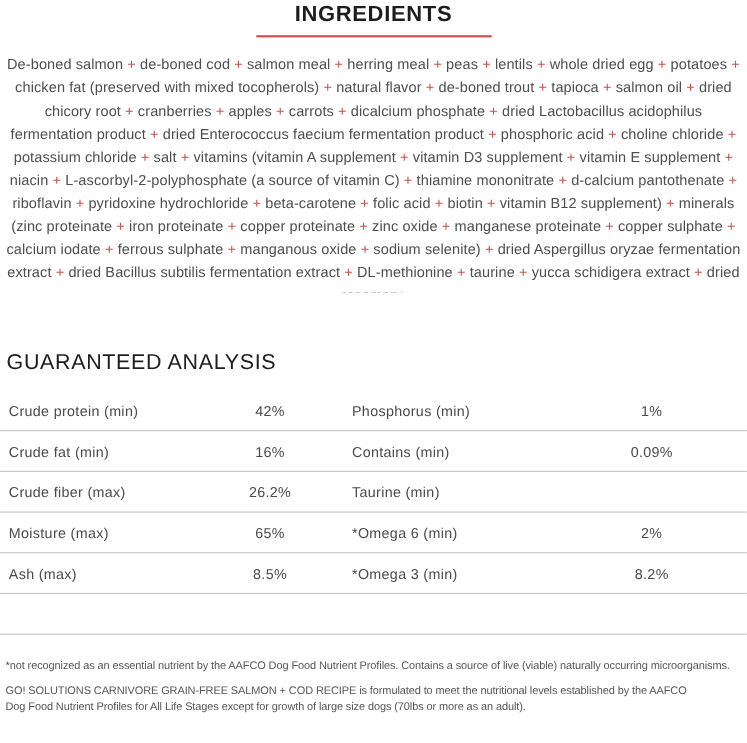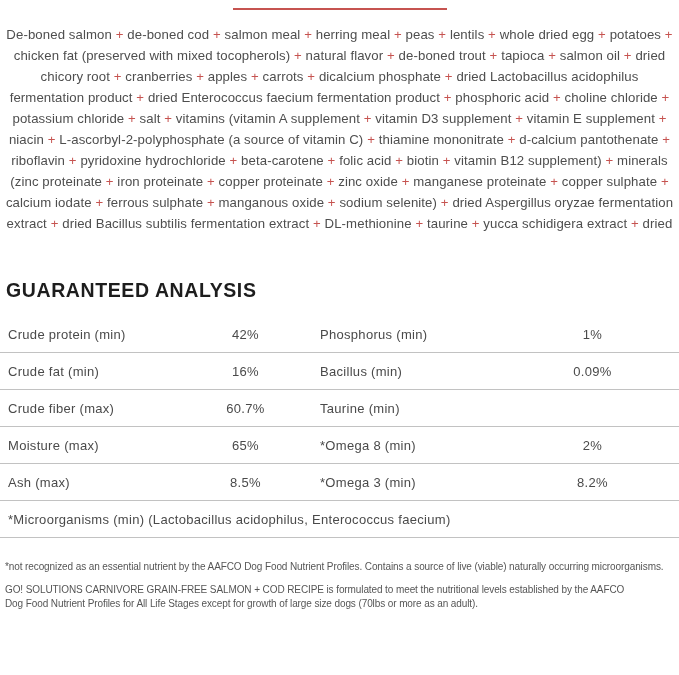--- a/index.html
+++ b/index.html
@@ -26,22 +26,22 @@
     width:673px;height:218px;
     margin:14px auto 0 auto;
     text-align:center;
     font-size:13.2px;line-height:21px;letter-spacing:.1px;
     color:#4e4e4e;
     overflow:hidden;
   }
   .ingredients .plus{font-weight:normal;}
 
   .ga-title{
-    margin:37px 0 0 6px;
-    font-size:19.5px;font-weight:bold;letter-spacing:.6px;
+    margin:52px 0 0 6px;
+    font-size:19.5px;font-weight:normal;letter-spacing:.6px;
     color:#1d1d1d;line-height:22px;
   }
 
   .ga-table{margin-top:15px;width:679px;}
   .ga-row{
     display:grid;
     grid-template-columns:180px 115px 17px 210px 1fr;
     align-items:center;
     box-sizing:border-box;
     height:37px;
@@ -65,62 +65,62 @@
     margin:10px 0 0 5px;
     width:625px;
     font-size:10px;line-height:13.5px;letter-spacing:-.1px;
   }
 </style>
 </head>
 <body>
 
 <div class="page">
 
+  <h1 class="title">INGREDIENTS</h1>
   <div class="title-rule" style="background: rgb(198, 83, 80);"></div>
 
   <p class="ingredients"><span>De-boned salmon</span> <span class="plus" style="color: rgb(198, 83, 80);">+</span> <span>de-boned cod</span> <span class="plus" style="color: rgb(198, 83, 80);">+</span> <span>salmon meal</span> <span class="plus" style="color: rgb(198, 83, 80);">+</span> <span>herring meal</span> <span class="plus" style="color: rgb(198, 83, 80);">+</span> <span>peas</span> <span class="plus" style="color: rgb(198, 83, 80);">+</span> <span>lentils</span> <span class="plus" style="color: rgb(198, 83, 80);">+</span> <span>whole dried egg</span> <span class="plus" style="color: rgb(198, 83, 80);">+</span> <span>potatoes</span> <span class="plus" style="color: rgb(198, 83, 80);">+</span> <span>chicken fat (preserved with mixed tocopherols)</span> <span class="plus" style="color: rgb(198, 83, 80);">+</span> <span>natural flavor</span> <span class="plus" style="color: rgb(198, 83, 80);">+</span> <span>de-boned trout</span> <span class="plus" style="color: rgb(198, 83, 80);">+</span> <span>tapioca</span> <span class="plus" style="color: rgb(198, 83, 80);">+</span> <span>salmon oil</span> <span class="plus" style="color: rgb(198, 83, 80);">+</span> <span>dried chicory root</span> <span class="plus" style="color: rgb(198, 83, 80);">+</span> <span>cranberries</span> <span class="plus" style="color: rgb(198, 83, 80);">+</span> <span>apples</span> <span class="plus" style="color: rgb(198, 83, 80);">+</span> <span>carrots</span> <span class="plus" style="color: rgb(198, 83, 80);">+</span> <span>dicalcium phosphate</span> <span class="plus" style="color: rgb(198, 83, 80);">+</span> <span>dried Lactobacillus acidophilus fermentation product</span> <span class="plus" style="color: rgb(198, 83, 80);">+</span> <span>dried Enterococcus faecium fermentation product</span> <span class="plus" style="color: rgb(198, 83, 80);">+</span> <span>phosphoric acid</span> <span class="plus" style="color: rgb(198, 83, 80);">+</span> <span>choline chloride</span> <span class="plus" style="color: rgb(198, 83, 80);">+</span> <span>potassium chloride</span> <span class="plus" style="color: rgb(198, 83, 80);">+</span> <span>salt</span> <span class="plus" style="color: rgb(198, 83, 80);">+</span> <span>vitamins (vitamin A supplement</span> <span class="plus" style="color: rgb(198, 83, 80);">+</span> <span>vitamin D3 supplement</span> <span class="plus" style="color: rgb(198, 83, 80);">+</span> <span>vitamin E supplement</span> <span class="plus" style="color: rgb(198, 83, 80);">+</span> <span>niacin</span> <span class="plus" style="color: rgb(198, 83, 80);">+</span> <span>L-ascorbyl-2-polyphosphate (a source of vitamin C)</span> <span class="plus" style="color: rgb(198, 83, 80);">+</span> <span>thiamine mononitrate</span> <span class="plus" style="color: rgb(198, 83, 80);">+</span> <span>d-calcium pantothenate</span> <span class="plus" style="color: rgb(198, 83, 80);">+</span> <span>riboflavin</span> <span class="plus" style="color: rgb(198, 83, 80);">+</span> <span>pyridoxine hydrochloride</span> <span class="plus" style="color: rgb(198, 83, 80);">+</span> <span>beta-carotene</span> <span class="plus" style="color: rgb(198, 83, 80);">+</span> <span>folic acid</span> <span class="plus" style="color: rgb(198, 83, 80);">+</span> <span>biotin</span> <span class="plus" style="color: rgb(198, 83, 80);">+</span> <span>vitamin B12 supplement)</span> <span class="plus" style="color: rgb(198, 83, 80);">+</span> <span>minerals (zinc proteinate</span> <span class="plus" style="color: rgb(198, 83, 80);">+</span> <span>iron proteinate</span> <span class="plus" style="color: rgb(198, 83, 80);">+</span> <span>copper proteinate</span> <span class="plus" style="color: rgb(198, 83, 80);">+</span> <span>zinc oxide</span> <span class="plus" style="color: rgb(198, 83, 80);">+</span> <span>manganese proteinate</span> <span class="plus" style="color: rgb(198, 83, 80);">+</span> <span>copper sulphate</span> <span class="plus" style="color: rgb(198, 83, 80);">+</span> <span>calcium iodate</span> <span class="plus" style="color: rgb(198, 83, 80);">+</span> <span>ferrous sulphate</span> <span class="plus" style="color: rgb(198, 83, 80);">+</span> <span>manganous oxide</span> <span class="plus" style="color: rgb(198, 83, 80);">+</span> <span>sodium selenite)</span> <span class="plus" style="color: rgb(198, 83, 80);">+</span> <span>dried Aspergillus oryzae fermentation extract</span> <span class="plus" style="color: rgb(198, 83, 80);">+</span> <span>dried Bacillus subtilis fermentation extract</span> <span class="plus" style="color: rgb(198, 83, 80);">+</span> <span>DL-methionine</span> <span class="plus" style="color: rgb(198, 83, 80);">+</span> <span>taurine</span> <span class="plus" style="color: rgb(198, 83, 80);">+</span> <span>yucca schidigera extract</span> <span class="plus" style="color: rgb(198, 83, 80);">+</span> <span>dried rosemary.</span></p>
 
   <h2 class="ga-title">GUARANTEED ANALYSIS</h2>
 
   <div class="ga-table">
       <div class="ga-row">
         <div class="lbl">Crude protein (min)</div>
         <div class="val">42%</div>
         <div class="gap"></div>
         <div class="lbl">Phosphorus (min)</div>
         <div class="val">1%</div>
       </div>
       <div class="ga-row">
         <div class="lbl">Crude fat (min)</div>
         <div class="val">16%</div>
         <div class="gap"></div>
-        <div class="lbl">Bacillus (min)</div>
+        <div class="lbl">Contains (min)</div>
         <div class="val">0.09%</div>
       </div>
       <div class="ga-row">
         <div class="lbl">Crude fiber (max)</div>
-        <div class="val">60.7%</div>
+        <div class="val">26.2%</div>
         <div class="gap"></div>
         <div class="lbl">Taurine (min)</div>
       </div>
       <div class="ga-row">
         <div class="lbl">Moisture (max)</div>
         <div class="val">65%</div>
         <div class="gap"></div>
-        <div class="lbl">*Omega 8 (min)</div>
+        <div class="lbl">*Omega 6 (min)</div>
         <div class="val">2%</div>
       </div>
       <div class="ga-row">
         <div class="lbl">Ash (max)</div>
         <div class="val">8.5%</div>
         <div class="gap"></div>
         <div class="lbl">*Omega 3 (min)</div>
         <div class="val">8.2%</div>
       </div>
       <div class="ga-row full">
-        <div class="lbl">*Microorganisms (min) (Lactobacillus acidophilus, Enterococcus faecium)</div>
       </div>
     </div>
 
   <p class="footnote first">*not recognized as an essential nutrient by the AAFCO Dog Food Nutrient Profiles. Contains a source of live (viable) naturally occurring microorganisms.</p>
   <p class="footnote second">GO! SOLUTIONS CARNIVORE GRAIN-FREE SALMON + COD RECIPE  is formulated to meet the nutritional levels established by the AAFCO Dog Food Nutrient Profiles for All Life Stages except for growth of large size dogs (70lbs or more as an adult).</p>
 
 </div>
 
 </body></html>

